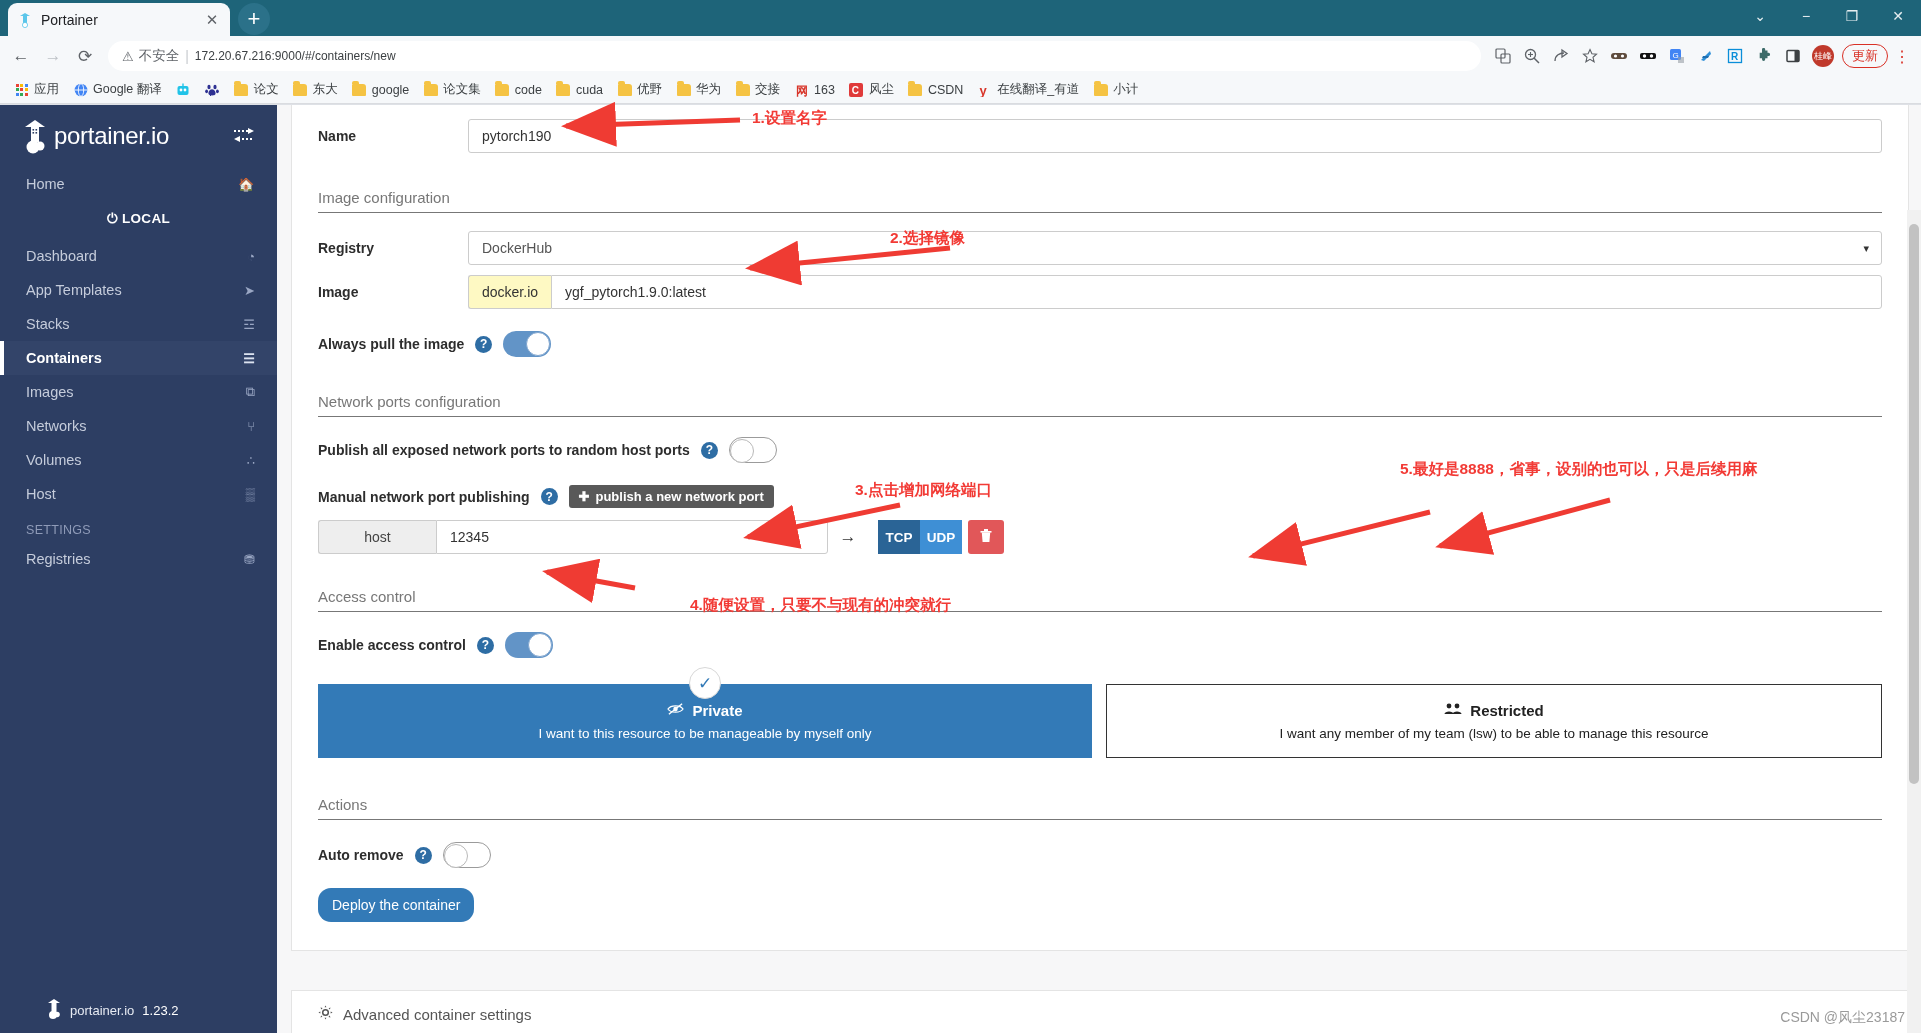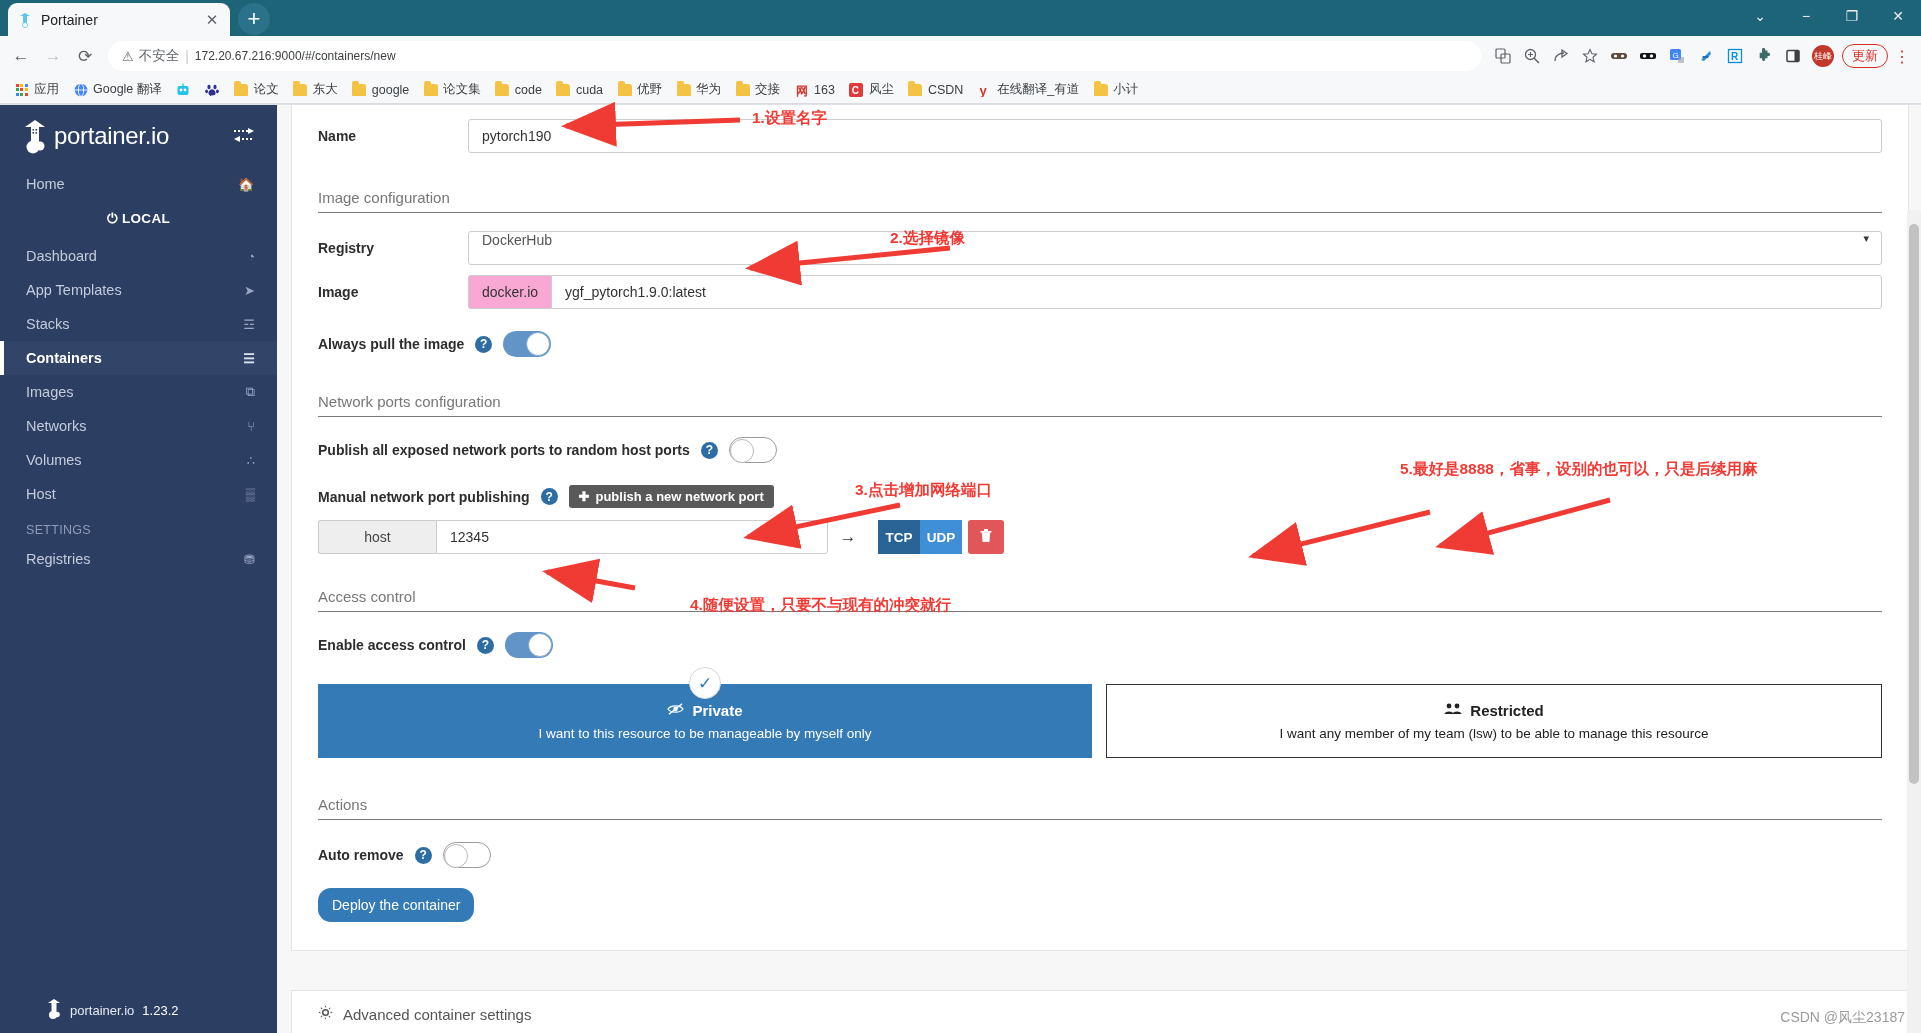--- a/index.html
+++ b/index.html
@@ -95,25 +95,25 @@
 
   .frow { display:flex; align-items:center; margin-bottom: 0; }
   .flabel { width: 150px; font-size:14px; font-weight:bold; color:#2d2d2d; flex:0 0 150px; }
   .finput {
     flex:1; height: 34px; border:1px solid #ccc; border-radius:3px; background:#fff;
     display:flex; align-items:center; padding: 0 13px; font-size:14px; color:#333;
   }
   .sec-title { font-size:15px; color:#777; padding: 14px 0 6px 0; border-bottom:1px solid #777; margin-bottom: 6px;}
   .select-box {
     flex:1; height: 34px; border:1px solid #ccc; border-radius:3px; background:#fff;
-    display:flex; align-items:flex-start; padding: 0 13px; font-size:14px; color:#555; position:relative;
+    display:flex; align-items:center; padding: 0 13px; font-size:14px; color:#555; position:relative;
   }
   .select-box .caret { position:absolute; right:12px; font-size:11px; color:#333;}
   .input-group { flex:1; display:flex; }
-  .addon { background:#f9a8d4; border:1px solid #ccc; border-right:none; border-radius:3px 0 0 3px;
+  .addon { background:#fef9c3; border:1px solid #ccc; border-right:none; border-radius:3px 0 0 3px;
            padding: 0 13px; height:34px; display:flex; align-items:center; font-size:14px; color:#333; }
   .input-group .finput { border-radius: 0 3px 3px 0; }
   .adv-mode { color:#337ab7; font-size:14px; display:flex; align-items:center; gap:7px; padding: 10px 0 6px 0; }
 
   .toggle { width: 48px; height: 26px; border-radius: 13px; position:relative; flex:0 0 48px; }
   .toggle.on { background:#6294c7; }
   .toggle.off { background:#fff; border:1px solid #9b9b9b; }
   .toggle .knob { position:absolute; top:1px; width:24px; height:24px; border-radius:50%; background:#fff;
                   border:1px solid #b9b9b9; }
   .toggle.on .knob { left: 23px; border-color:#7fa5cf; }

